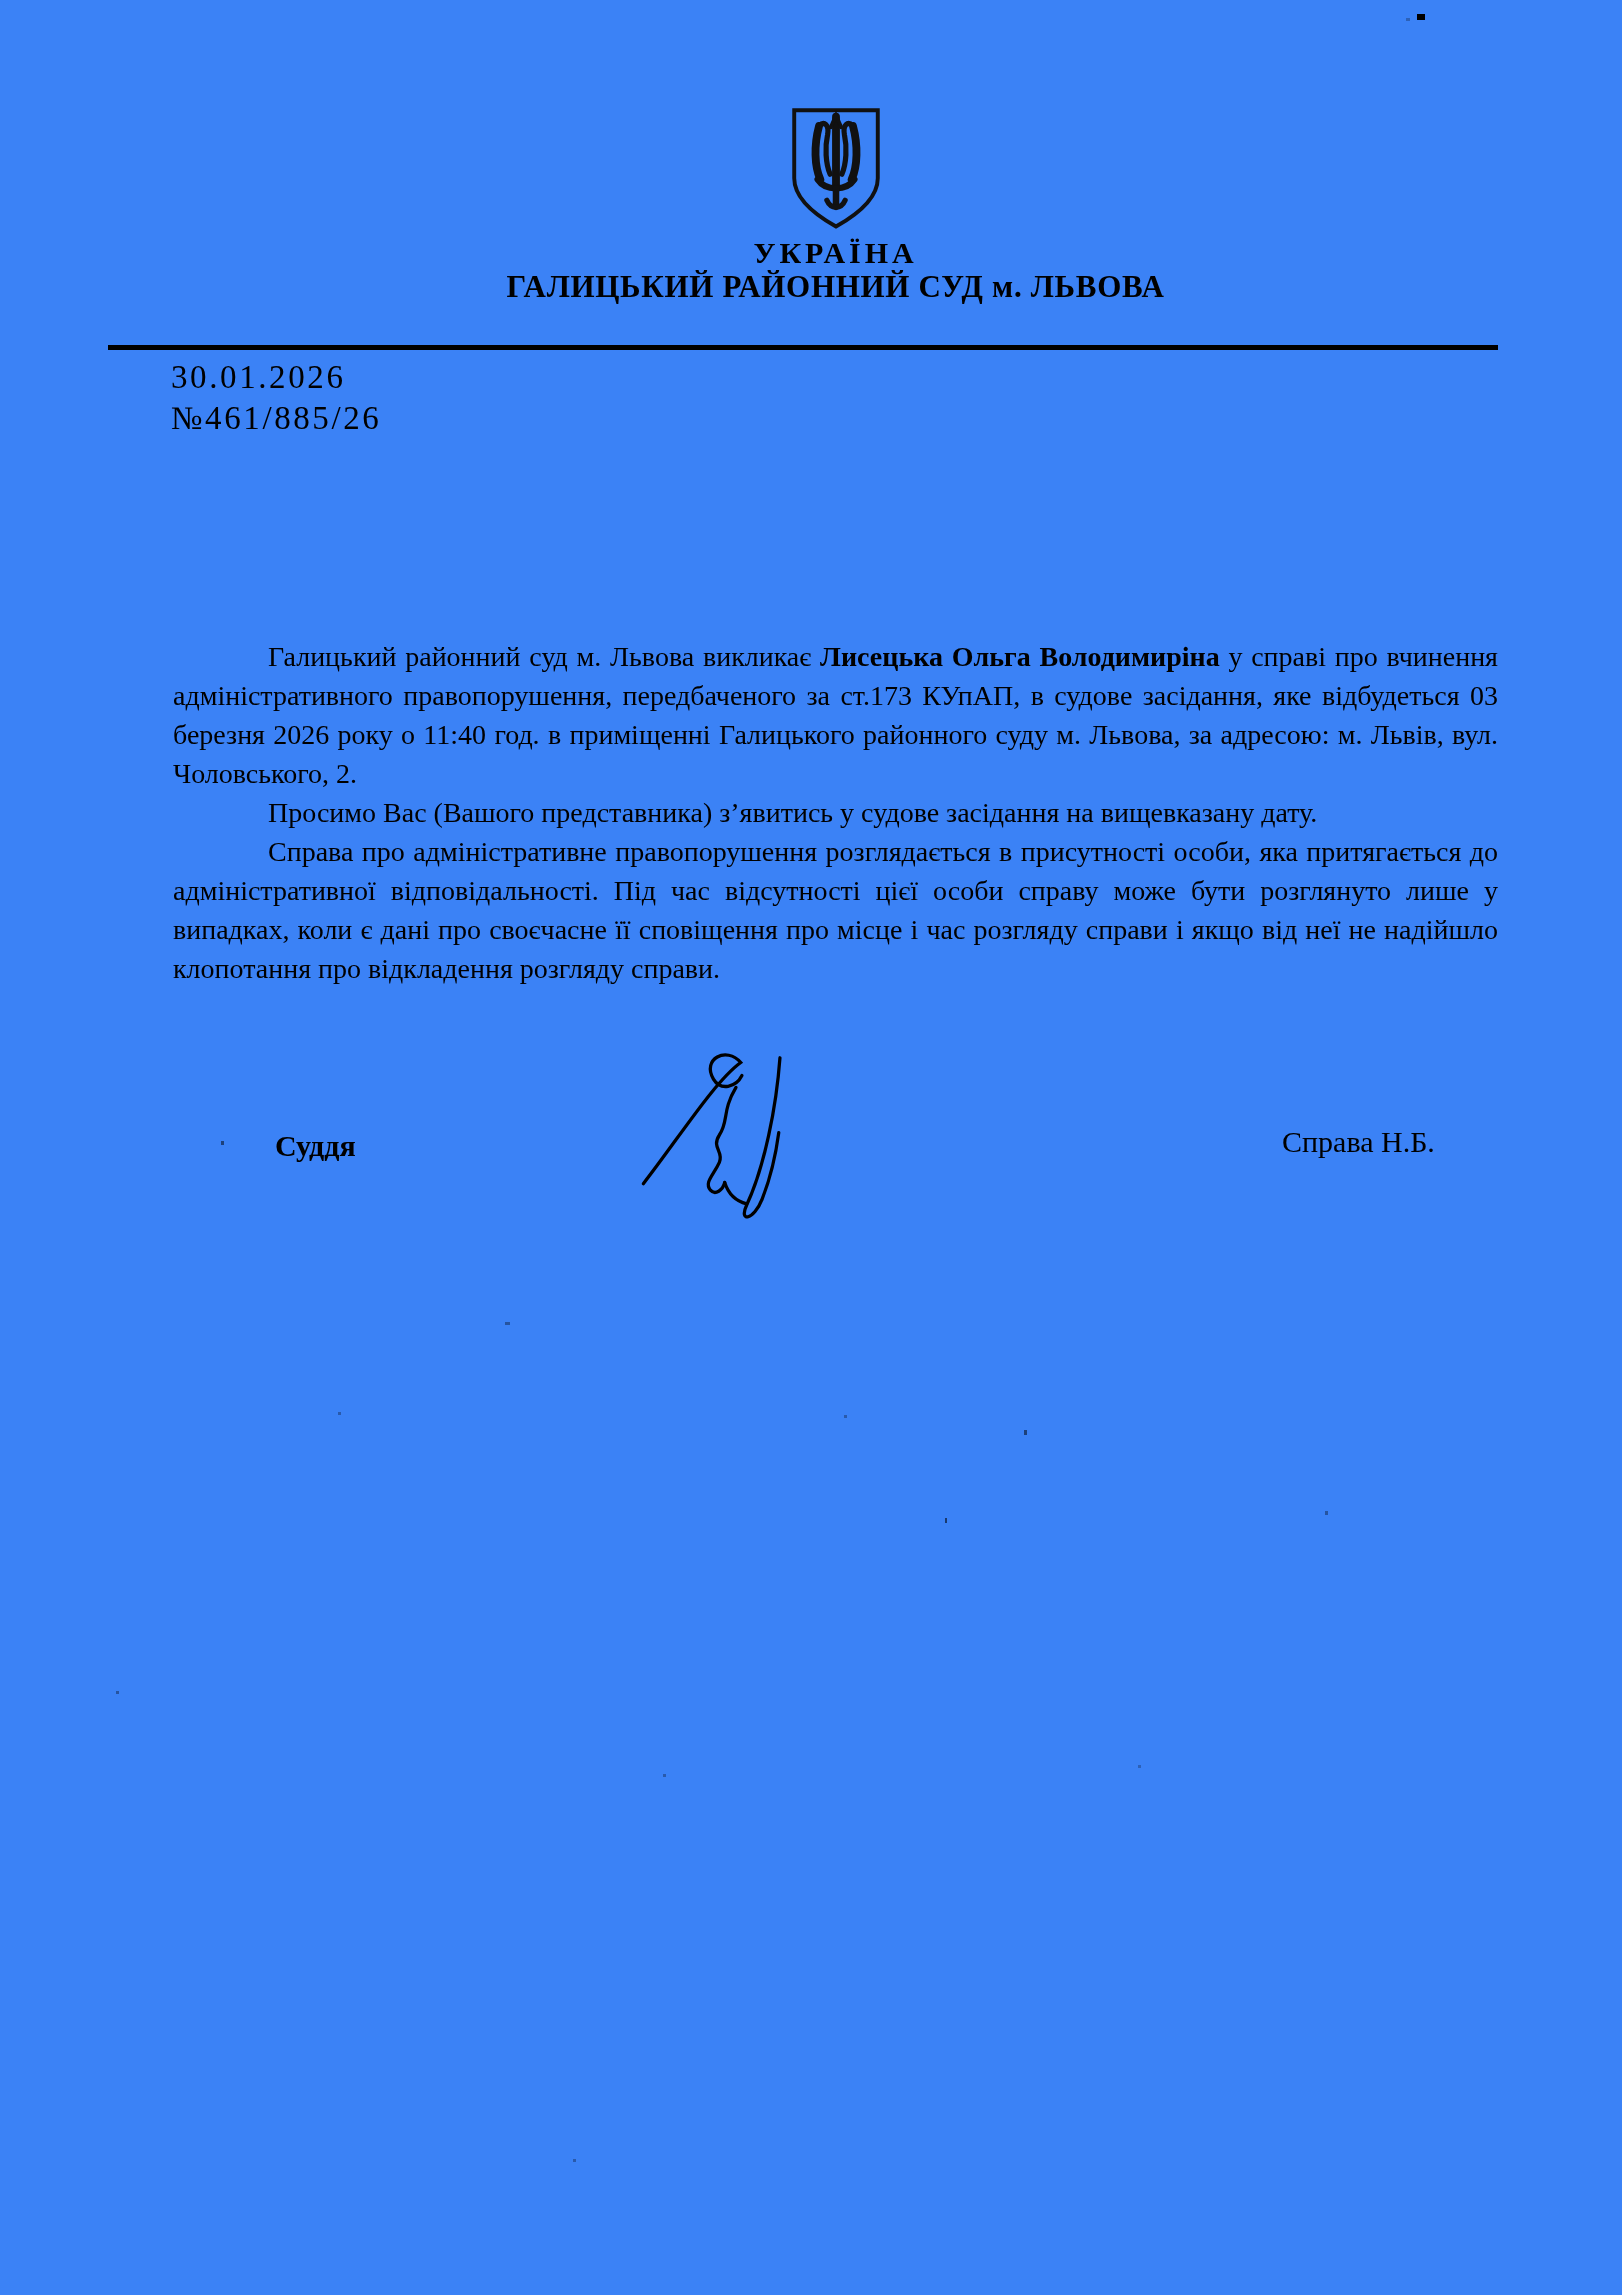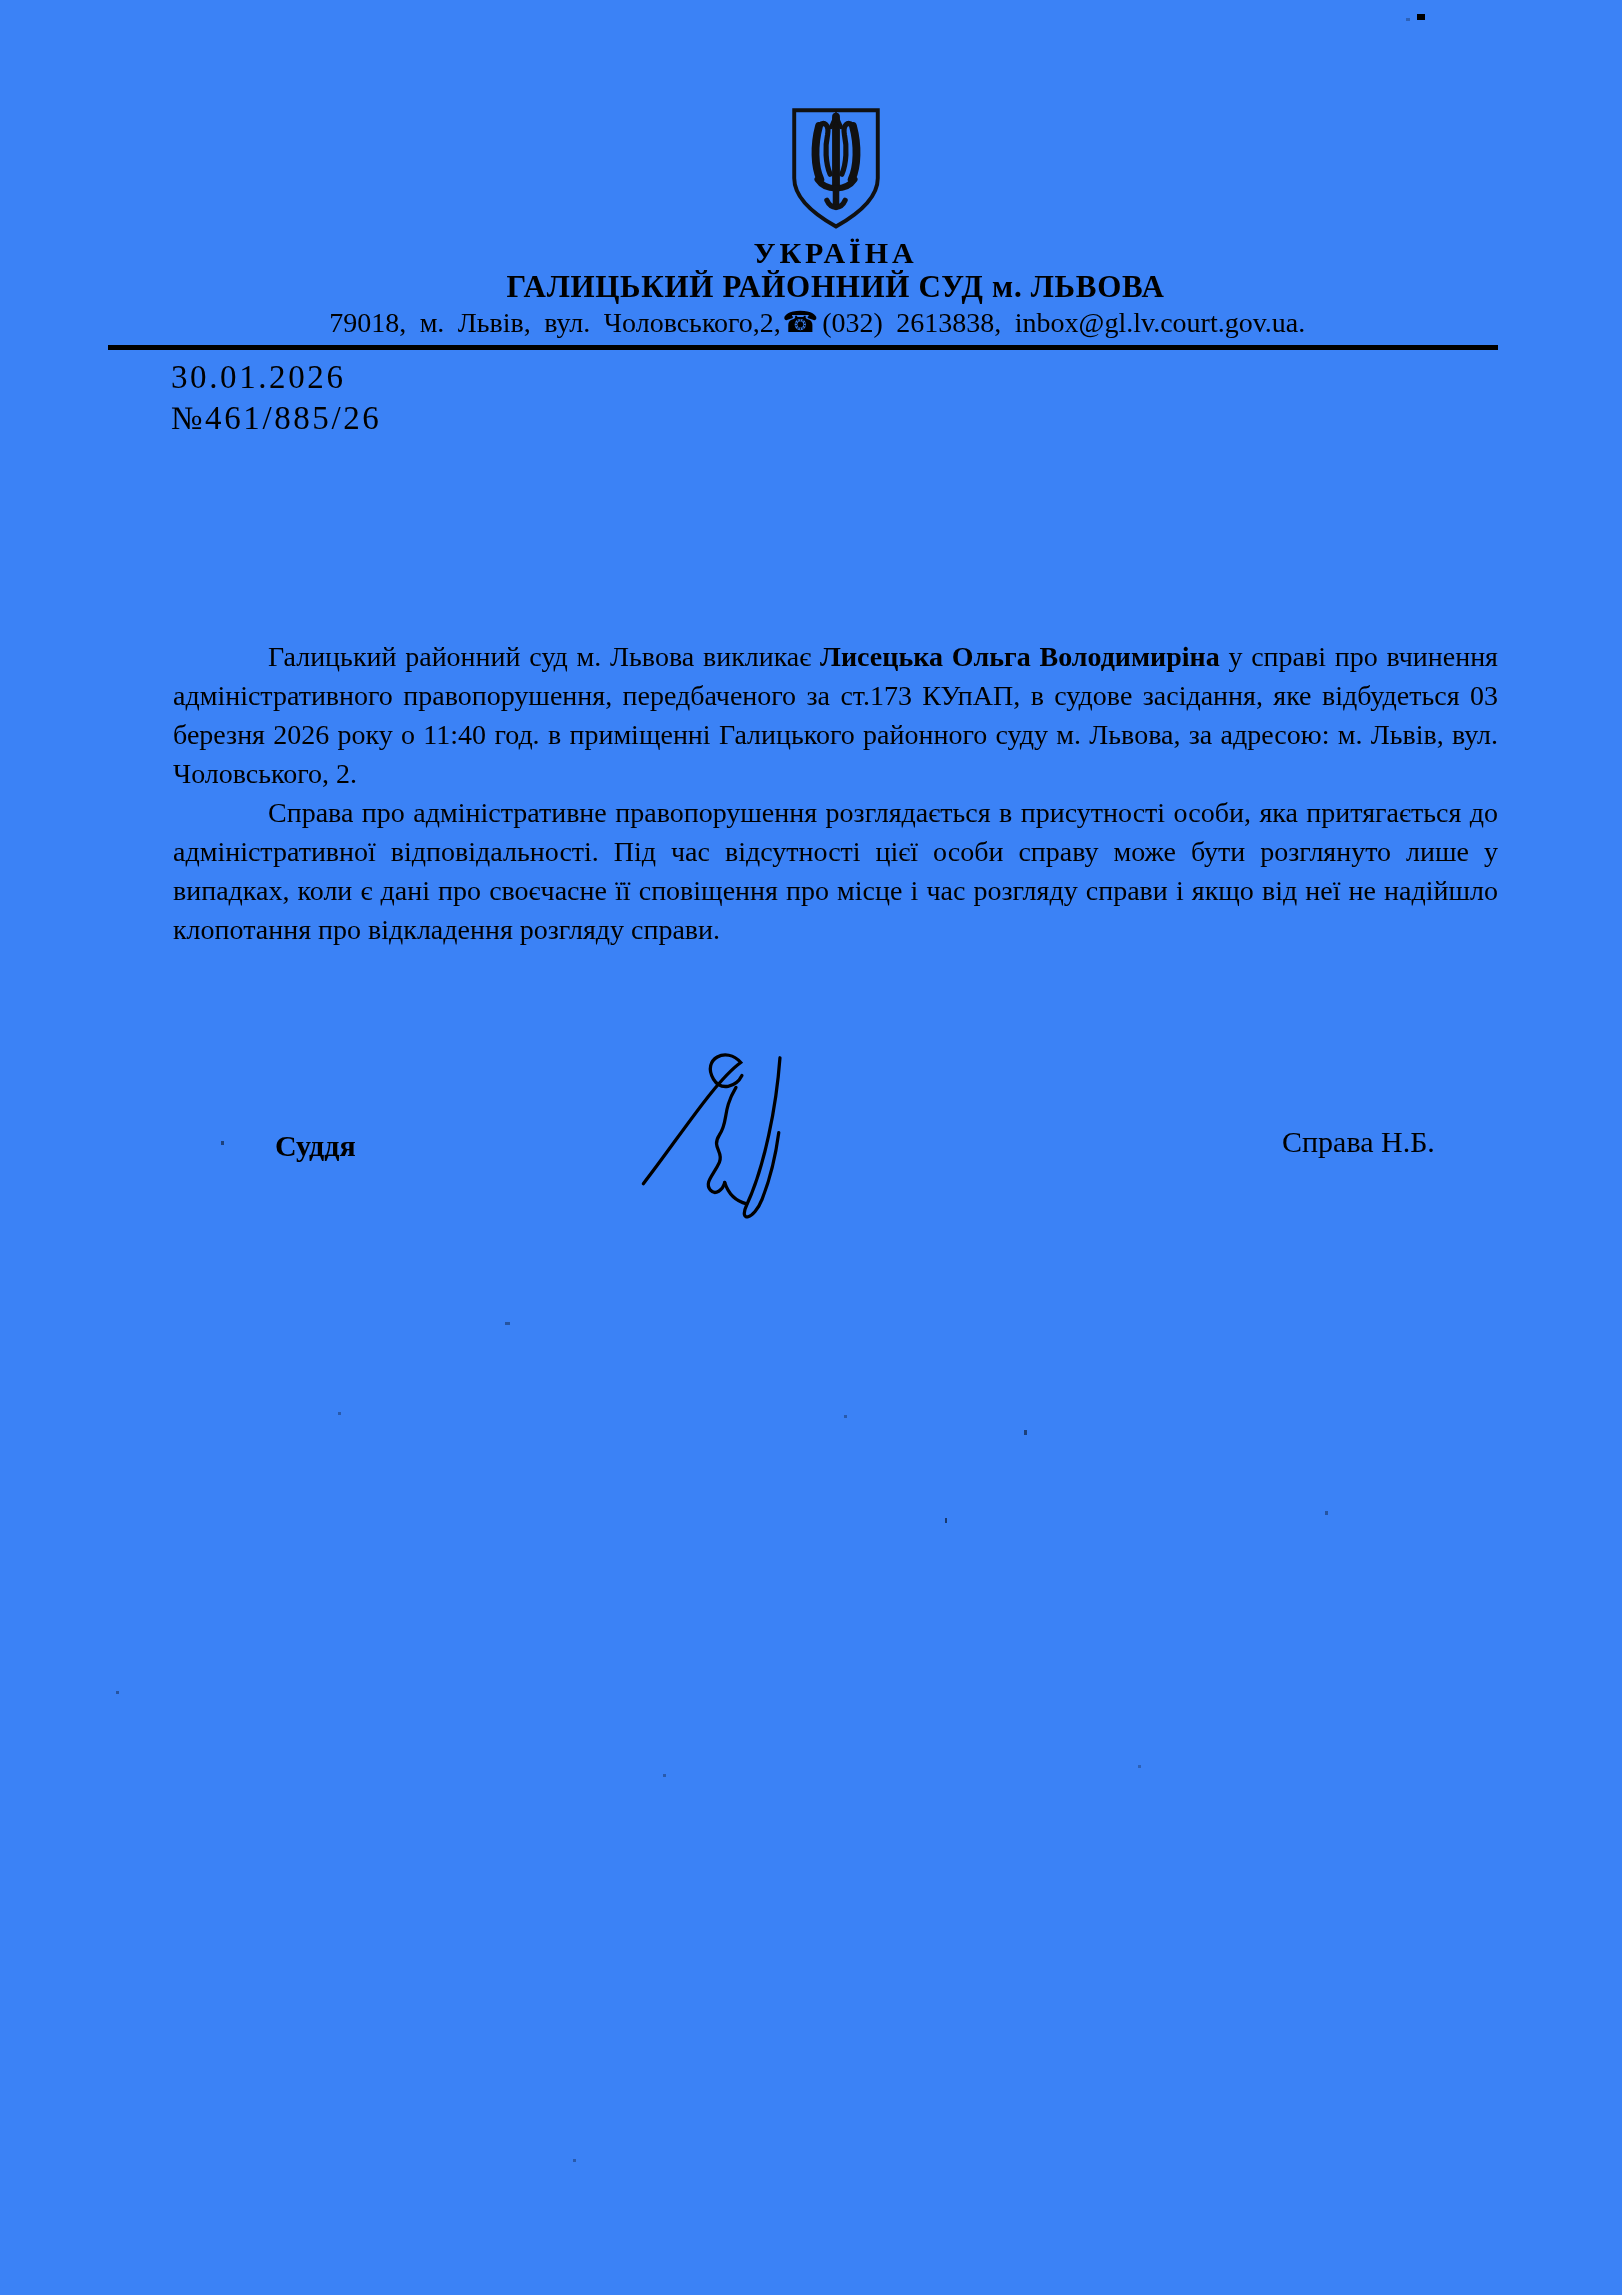--- a/index.html
+++ b/index.html
@@ -120,35 +120,33 @@
         <path d="M64,34 L72,16 L80,34" stroke-width="6"></path>
         <path d="M44,114 C56,132 88,132 100,114" stroke-width="10"></path>
         <path d="M72,128 V156" stroke-width="10"></path>
         <path d="M58,146 C64,160 80,160 86,146" stroke-width="8"></path>
       </g>
     </svg>
 
     <div class="country">УКРАЇНА</div>
     <div class="court-name">ГАЛИЦЬКИЙ РАЙОННИЙ СУД м. ЛЬВОВА</div>
 
-    <div class="address-line">
-      <span>79018, м. Львів, вул. Чоловського,2,</span><span class="phone-glyph">☎</span><span>(032) 2613838, inbox@gl.lv.court.gov.ua.</span>
-    </div>
   </div>
 
   <div class="rule"></div>
 
   <div class="meta">
     <div>30.01.2026</div>
     <div>№461/885/26</div>
   </div>
 
 
   <div class="body-text">
     <p><span>Галицький районний суд м. Львова викликає </span><span class="bold-name">Лисецька Ольга Володимиріна</span><span> у справі про вчинення адміністративного правопорушення, передбаченого за ст.173 КУпАП, в судове засідання, яке відбудеться 03 березня 2026 року о 11:40 год. в приміщенні Галицького районного суду м. Львова, за адресою: м. Львів, вул. Чоловського, 2.</span></p>
+    <p>Просимо Вас (Вашого представника) з’явитись у судове засідання на вищевказану дату.</p>
     <p>Справа про адміністративне правопорушення розглядається в присутності особи, яка притягається до адміністративної відповідальності. Під час відсутності цієї особи справу може бути розглянуто лише у випадках, коли є дані про своєчасне її сповіщення про місце і час розгляду справи і якщо від неї не надійшло клопотання про відкладення розгляду справи.</p>
   </div>
 
   <div class="sig-role">Суддя</div>
 
   <svg class="sig-script" width="249" height="196" viewBox="0 0 400 330" aria-hidden="true">
     <g stroke="#000" stroke-width="5.5" fill="none" stroke-linecap="round">
       <path d="M28,252 C90,172 148,80 192,48 C168,20 126,42 146,76 C158,96 184,90 194,70"></path>
       <path d="M184,90 C160,130 172,146 156,170 C142,192 164,198 156,216 C146,238 130,250 141,263 C149,272 162,263 165,250"></path>
       <path d="M258,40 C252,122 232,224 202,288 C188,318 214,314 228,278 C243,240 252,196 256,166"></path>

